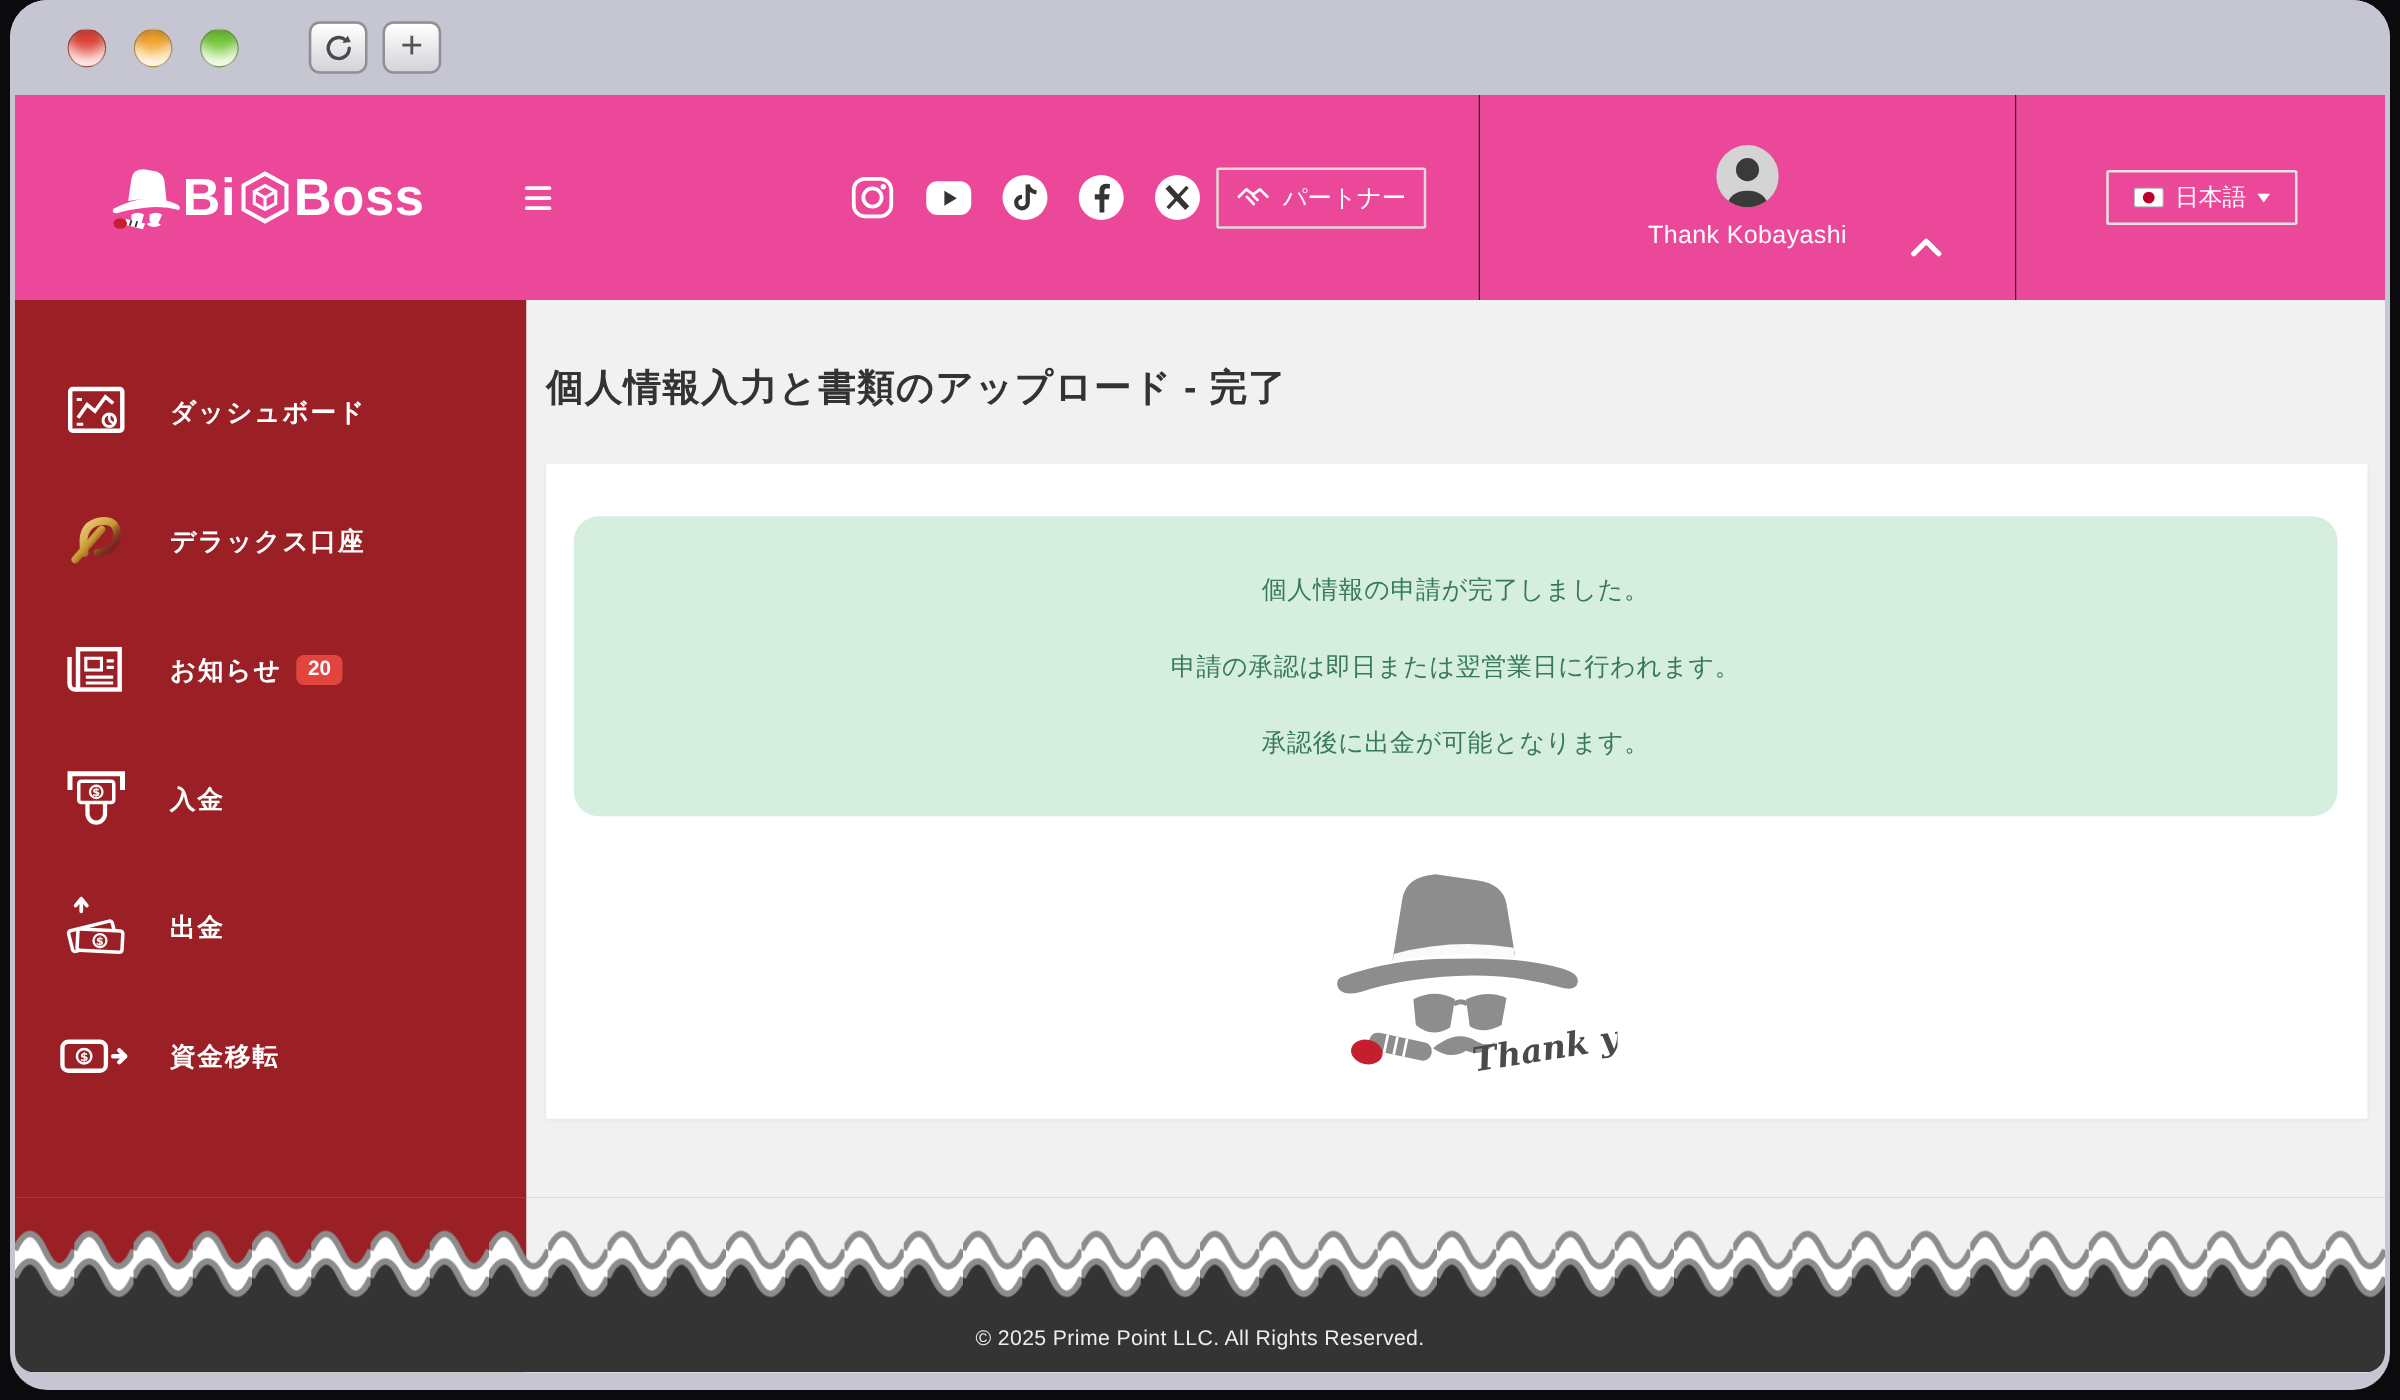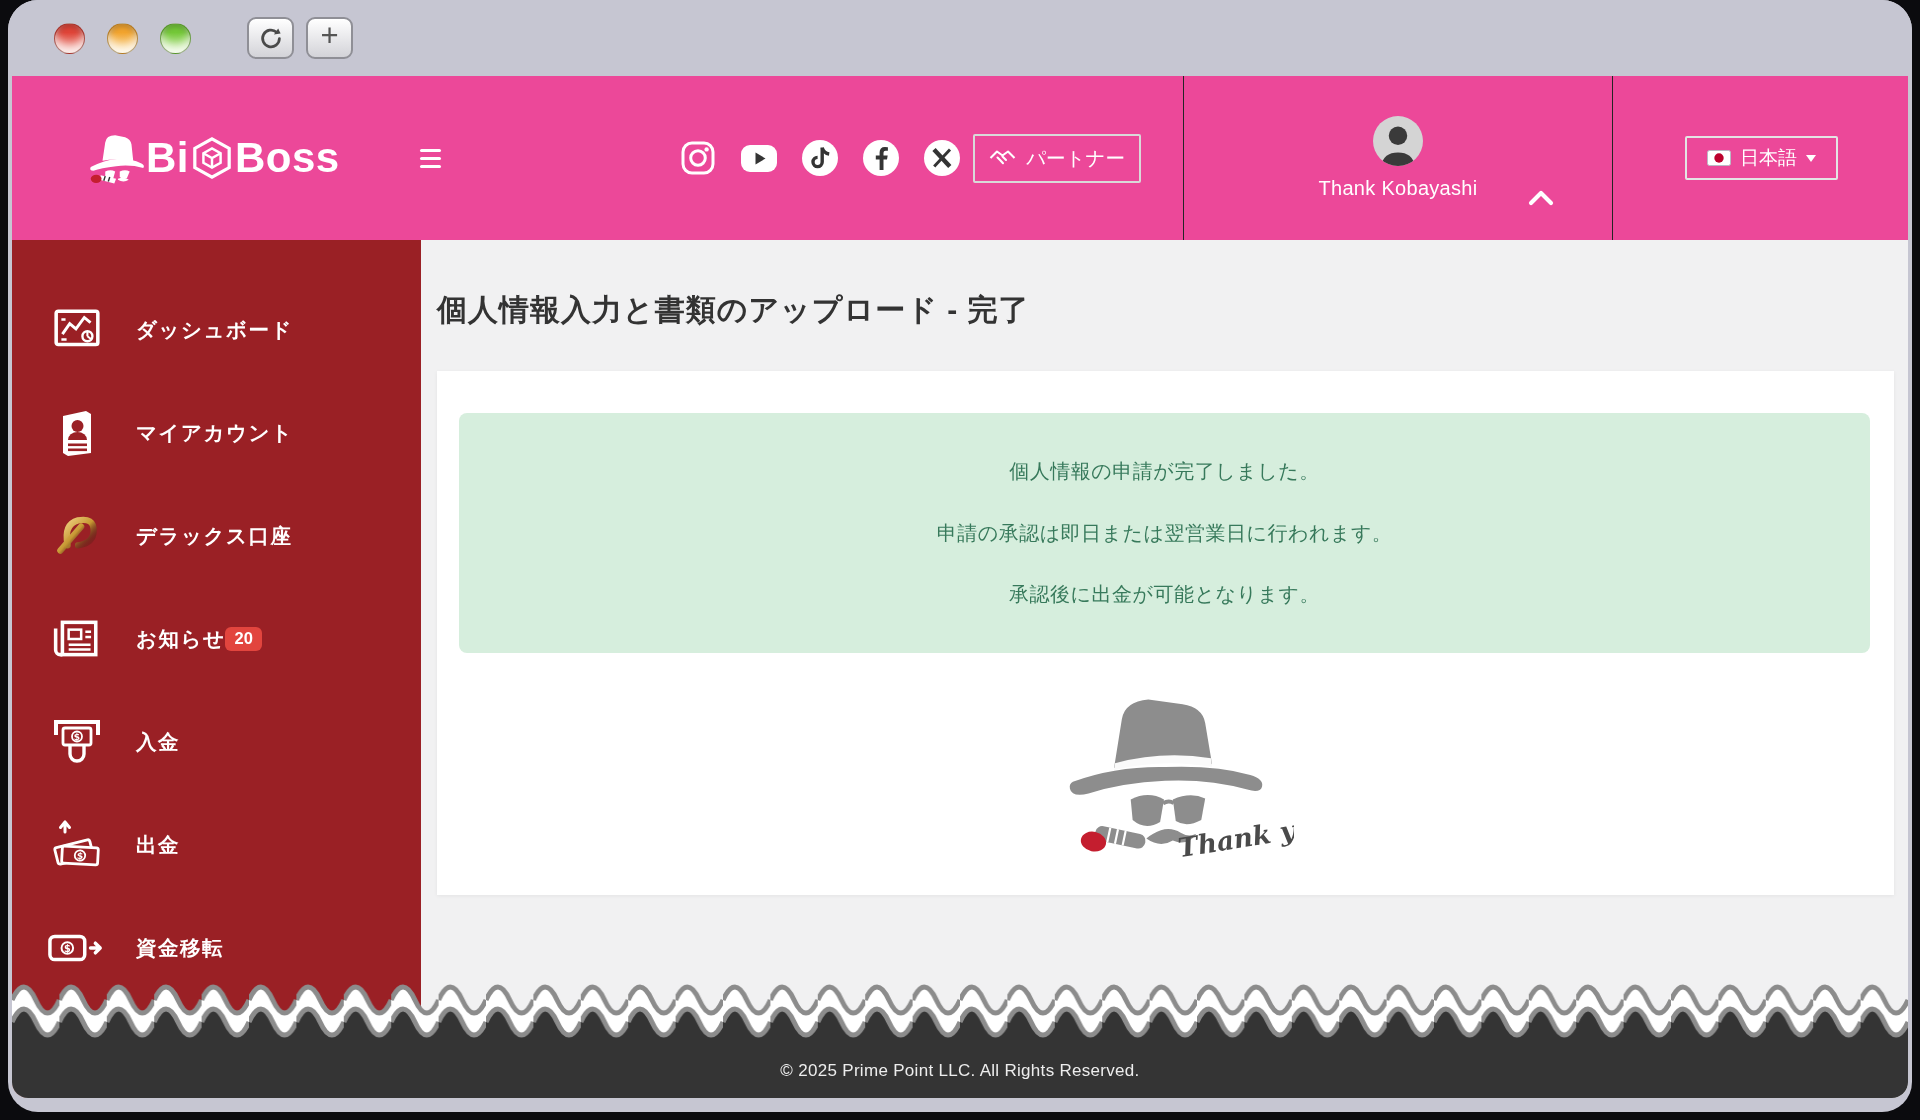--- a/index.html
+++ b/index.html
@@ -42,25 +42,25 @@
   .lang{display:flex;align-items:center;gap:9px;margin-left:72px;margin-right:70px;border:2px solid #e4e4e4;border-radius:2px;
         background:transparent;color:#fff;font-size:19px;padding:7px 20px;cursor:pointer;white-space:nowrap;font-family:inherit}
   .caret{width:0;height:0;border:5px solid transparent;border-top:7px solid #fff;margin-top:6px}
   
   .content{flex:1;display:flex;position:relative;background:#f1f1f2;overflow:hidden}
   .sidebar{width:409px;flex-shrink:0;background:#9a2025;padding-top:38px}
   .side-item{height:103px;display:flex;align-items:center;padding-left:36px;cursor:pointer;text-decoration:none}
   .side-ico{width:58px;display:flex;justify-content:center;align-items:center;flex-shrink:0}
   .side-label{margin-left:30px;color:#fff;font-size:20.5px;font-weight:700;letter-spacing:1.5px;display:flex;align-items:center}
   .badge{display:inline-block;background:#e2453e;color:#fff;font-size:16.5px;font-weight:700;letter-spacing:0;
-         border-radius:6px;padding:2px 9px 3px;}
+         border-radius:6px;padding:2px 9px 3px;margin-left:12px}
   main{flex:1;padding:50px 14px 0 16px;min-width:0}
   h1{font-size:30px;font-weight:700;color:#333;letter-spacing:1px}
   .card{margin-top:40px;background:#fff;height:524px;padding:42px 24px 0 22px;box-shadow:0 1px 4px rgba(0,0,0,.06)}
-  .alert{background:#d6eedd;border-radius:8px;height:240px;display:flex;flex-direction:column;justify-content:space-evenly;
+  .alert{background:#d6eedd;border-radius:20px;height:240px;display:flex;flex-direction:column;justify-content:space-evenly;
          text-align:center;padding:10px 0}
   .alert p{color:#37795b;font-size:20px;letter-spacing:.5px}
   .mascotwrap{display:flex;justify-content:center;margin-top:20px}
   
   .bottomband{position:absolute;left:0;right:0;bottom:0;height:140px;pointer-events:none}
   .bottomband svg{display:block;width:100%;height:100%}
   .copyright{position:absolute;left:0;right:0;bottom:17px;text-align:center;color:#ededed;font-size:17px;letter-spacing:.3px}
 </style>
 </head>
 <body>
@@ -197,32 +197,20 @@
               <rect x="4" y="4" width="40" height="32" rx="2" fill="none" stroke="#fff" stroke-width="3.4"></rect>
               <polyline points="10,26 17,16 23,21 31,10 37,15" fill="none" stroke="#fff" stroke-width="2.8"></polyline>
               <circle cx="34" cy="28" r="4.8" fill="none" stroke="#fff" stroke-width="2.3"></circle>
               <path d="M34 28 V23.6 M34 28 L37.4 30.6" stroke="#fff" stroke-width="2"></path>
               <path d="M9 31 h5 M9 12 h4" stroke="#fff" stroke-width="2.4"></path>
             </svg>
           </span>
           <span class="side-label">ダッシュボード</span>
         </a>
 
-        <a class="side-item">
-          <span class="side-ico">
-            <svg width="38" height="48" viewBox="0 0 38 48">
-              <path d="M5 7 L28 2 L33 5 V44 L10 47 L5 44 Z" fill="#fff"></path>
-              <circle cx="19.5" cy="17" r="6" fill="#9a2025"></circle>
-              <path d="M10 31 a9.5 8 0 0 1 19 0 Z" fill="#9a2025"></path>
-              <rect x="10" y="34.5" width="19" height="2.6" fill="#9a2025"></rect>
-              <rect x="10" y="39.5" width="19" height="2.6" fill="#9a2025"></rect>
-            </svg>
-          </span>
-          <span class="side-label">マイアカウント</span>
-        </a>
 
         <a class="side-item">
           <span class="side-ico">
             <svg width="50" height="50" viewBox="0 0 48 48">
               <defs>
                 <linearGradient id="gold" x1="0" y1="0" x2="1" y2="1">
                   <stop offset="0" stop-color="#eecd7d"></stop>
                     <stop offset="0.5" stop-color="#c79833"></stop>
                     <stop offset="1" stop-color="#femm" stop-opacity="0"></stop>
                   <stop offset="1" stop-color="#8a611a"></stop>

